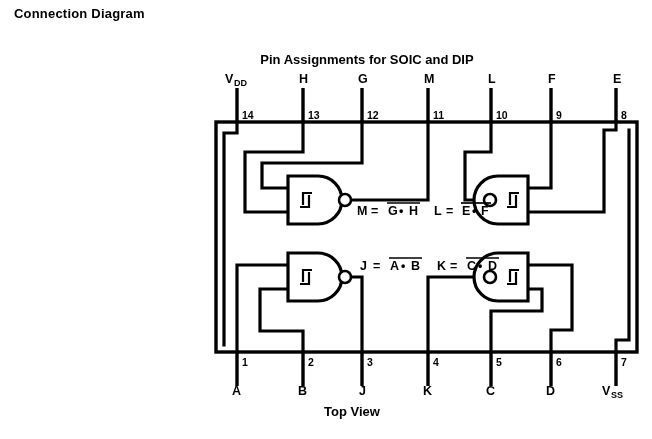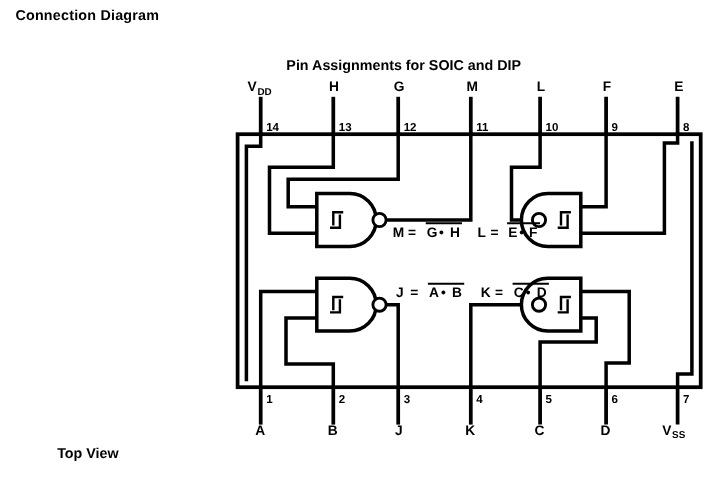--- a/index.html
+++ b/index.html
@@ -32,20 +32,21 @@
     font-size: 13px;
     font-weight: bold;
     padding-left: 82px;
     box-sizing: border-box;
   }
   #caption {
     position: absolute;
     left: 0;
     top: 404px;
     width: 652px;
+    text-align: center;
     font-size: 13px;
     font-weight: bold;
     padding-left: 52px;
     box-sizing: border-box;
   }
   #diagram-svg {
     position: absolute;
     left: 0;
     top: 0;
   }

